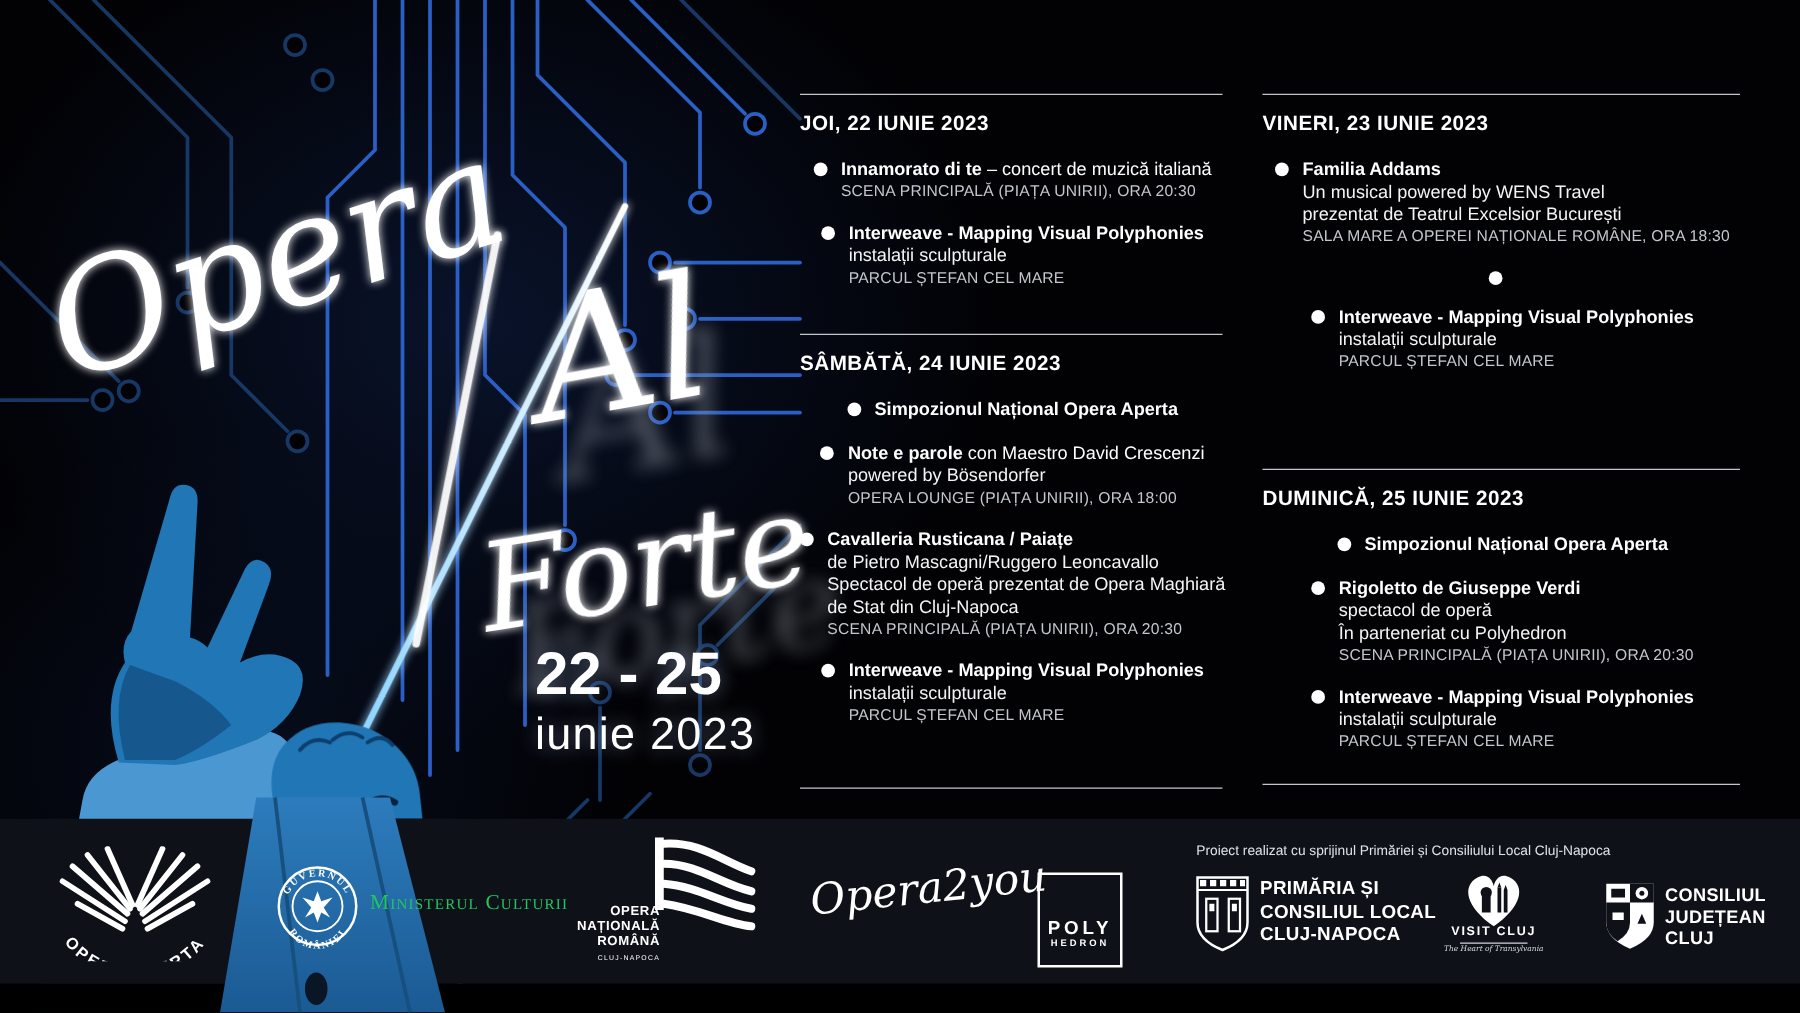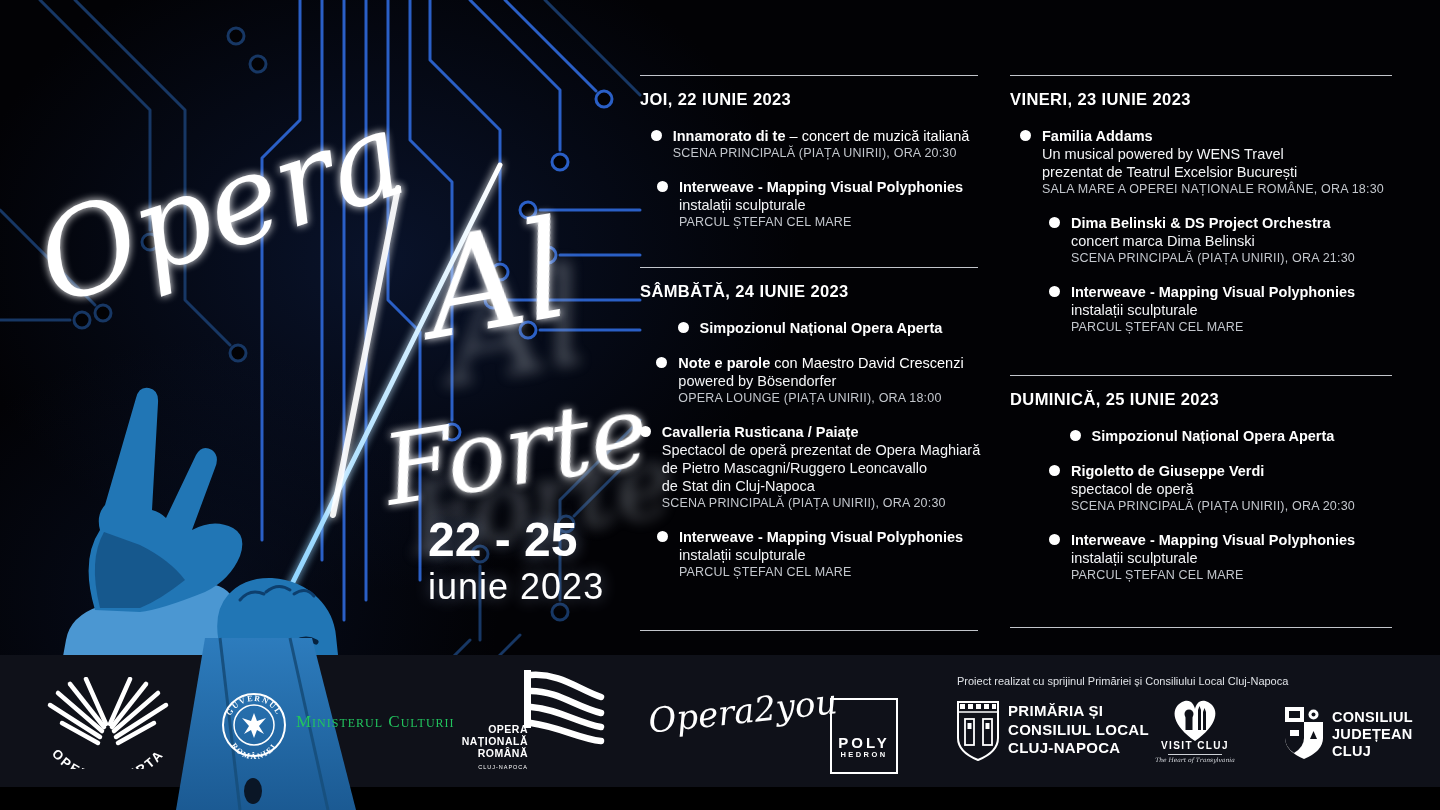--- a/index.html
+++ b/index.html
@@ -207,22 +207,22 @@
           <div class="event-body">
             <p class="event-title"><strong>Note e parole</strong><span class="suffix"> con Maestro David Crescenzi</span></p>
             <p class="detail">powered by Bösendorfer</p>
             <p class="venue">OPERA LOUNGE (PIAȚA UNIRII), ORA 18:00</p>
           </div>
         </div>
         <div class="event">
           <span class="bullet"></span>
           <div class="event-body">
             <p class="event-title"><strong>Cavalleria Rusticana / Paiațe</strong></p>
+            <p class="detail">de Pietro Mascagni/Ruggero Leoncavallo</p>
             <p class="detail">Spectacol de operă prezentat de Opera Maghiară</p>
-            <p class="detail">de Pietro Mascagni/Ruggero Leoncavallo</p>
             <p class="detail">de Stat din Cluj-Napoca</p>
             <p class="venue">SCENA PRINCIPALĂ (PIAȚA UNIRII), ORA 20:30</p>
           </div>
         </div>
         <div class="event">
           <span class="bullet"></span>
           <div class="event-body">
             <p class="event-title"><strong>Interweave - Mapping Visual Polyphonies</strong></p>
             <p class="detail">instalații sculpturale</p>
             <p class="venue">PARCUL ȘTEFAN CEL MARE</p>
@@ -242,25 +242,20 @@
           <span class="bullet"></span>
           <div class="event-body">
             <p class="event-title"><strong>Familia Addams</strong></p>
             <p class="detail">Un musical powered by WENS Travel</p>
             <p class="detail">prezentat de Teatrul Excelsior București</p>
             <p class="venue">SALA MARE A OPEREI NAȚIONALE ROMÂNE, ORA 18:30</p>
           </div>
         </div>
         <div class="event">
           <span class="bullet"></span>
-          <div class="event-body">
-            <p class="event-title"><strong>Dima Belinski &amp; DS Project Orchestra</strong></p>
-            <p class="detail">concert marca Dima Belinski</p>
-            <p class="venue">SCENA PRINCIPALĂ (PIAȚA UNIRII), ORA 21:30</p>
-          </div>
         </div>
         <div class="event">
           <span class="bullet"></span>
           <div class="event-body">
             <p class="event-title"><strong>Interweave - Mapping Visual Polyphonies</strong></p>
             <p class="detail">instalații sculpturale</p>
             <p class="venue">PARCUL ȘTEFAN CEL MARE</p>
           </div>
         </div>
       </div>
@@ -274,20 +269,21 @@
           <span class="bullet"></span>
           <div class="event-body">
             <p class="event-title"><strong>Simpozionul Național Opera Aperta</strong></p>
           </div>
         </div>
         <div class="event">
           <span class="bullet"></span>
           <div class="event-body">
             <p class="event-title"><strong>Rigoletto de Giuseppe Verdi</strong></p>
             <p class="detail">spectacol de operă</p>
+            <p class="detail">În parteneriat cu Polyhedron</p>
             <p class="venue">SCENA PRINCIPALĂ (PIAȚA UNIRII), ORA 20:30</p>
           </div>
         </div>
         <div class="event">
           <span class="bullet"></span>
           <div class="event-body">
             <p class="event-title"><strong>Interweave - Mapping Visual Polyphonies</strong></p>
             <p class="detail">instalații sculpturale</p>
             <p class="venue">PARCUL ȘTEFAN CEL MARE</p>
           </div>

